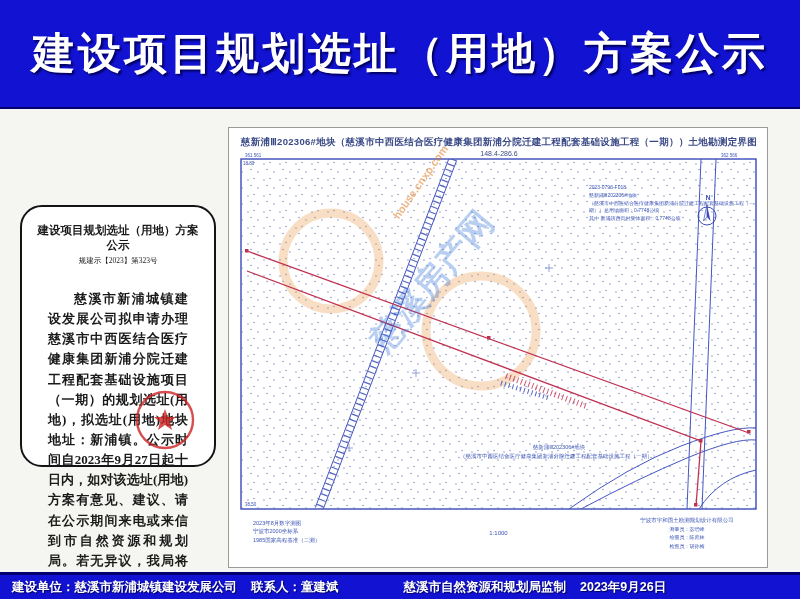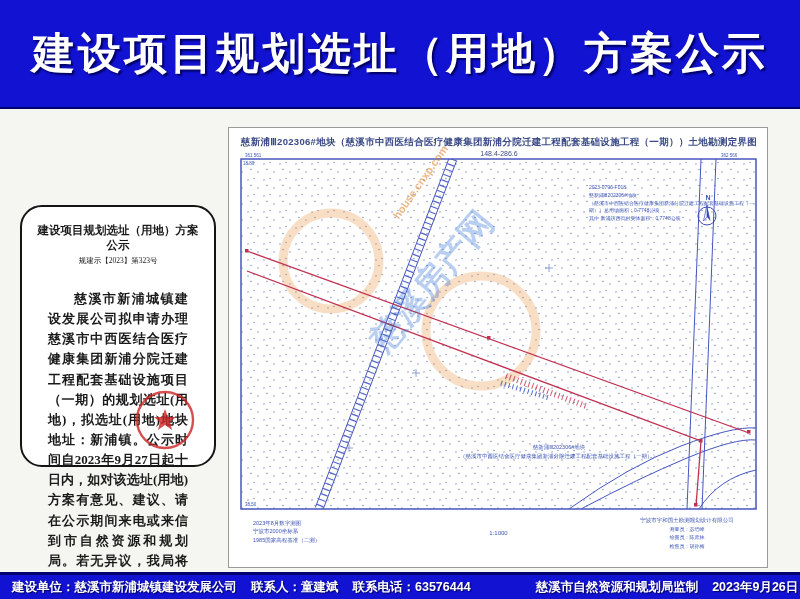--- a/index.html
+++ b/index.html
@@ -173,18 +173,17 @@
       <div class="co">宁波市宇和国土勘测规划设计有限公司</div>
       <div>测量员：宓增峰</div>
       <div>绘图员：陈庶林</div>
       <div>检查员：胡孙梅</div>
     </div>
   </section>
 
   <footer class="footer">
     <span class="lead">建设单位：慈溪市新浦城镇建设发展公司</span>
     <span class="f-gap-s">联系人：童建斌</span>
-    <span class="f-gap-s">联系电话：63576444</span>
     <span class="f-gap-l">慈溪市自然资源和规划局监制</span>
     <span class="f-gap-s">2023年9月26日</span>
   </footer>
 
 </div>
 
 </body></html>

